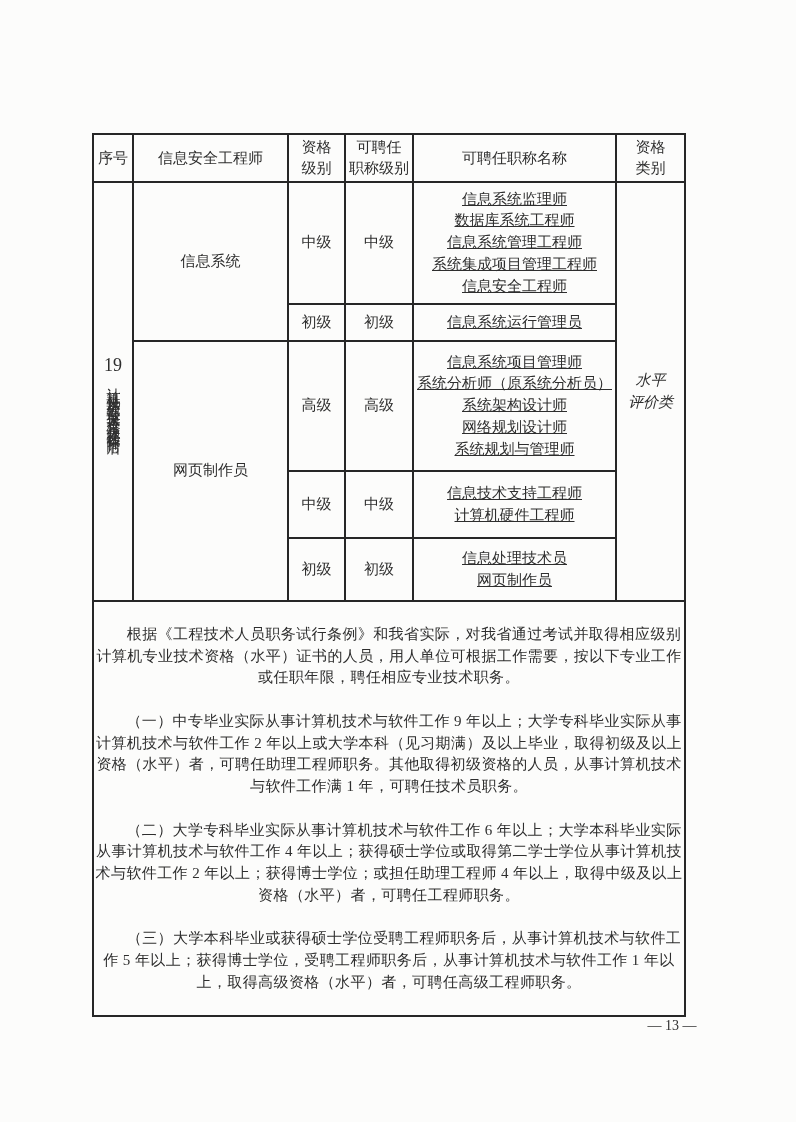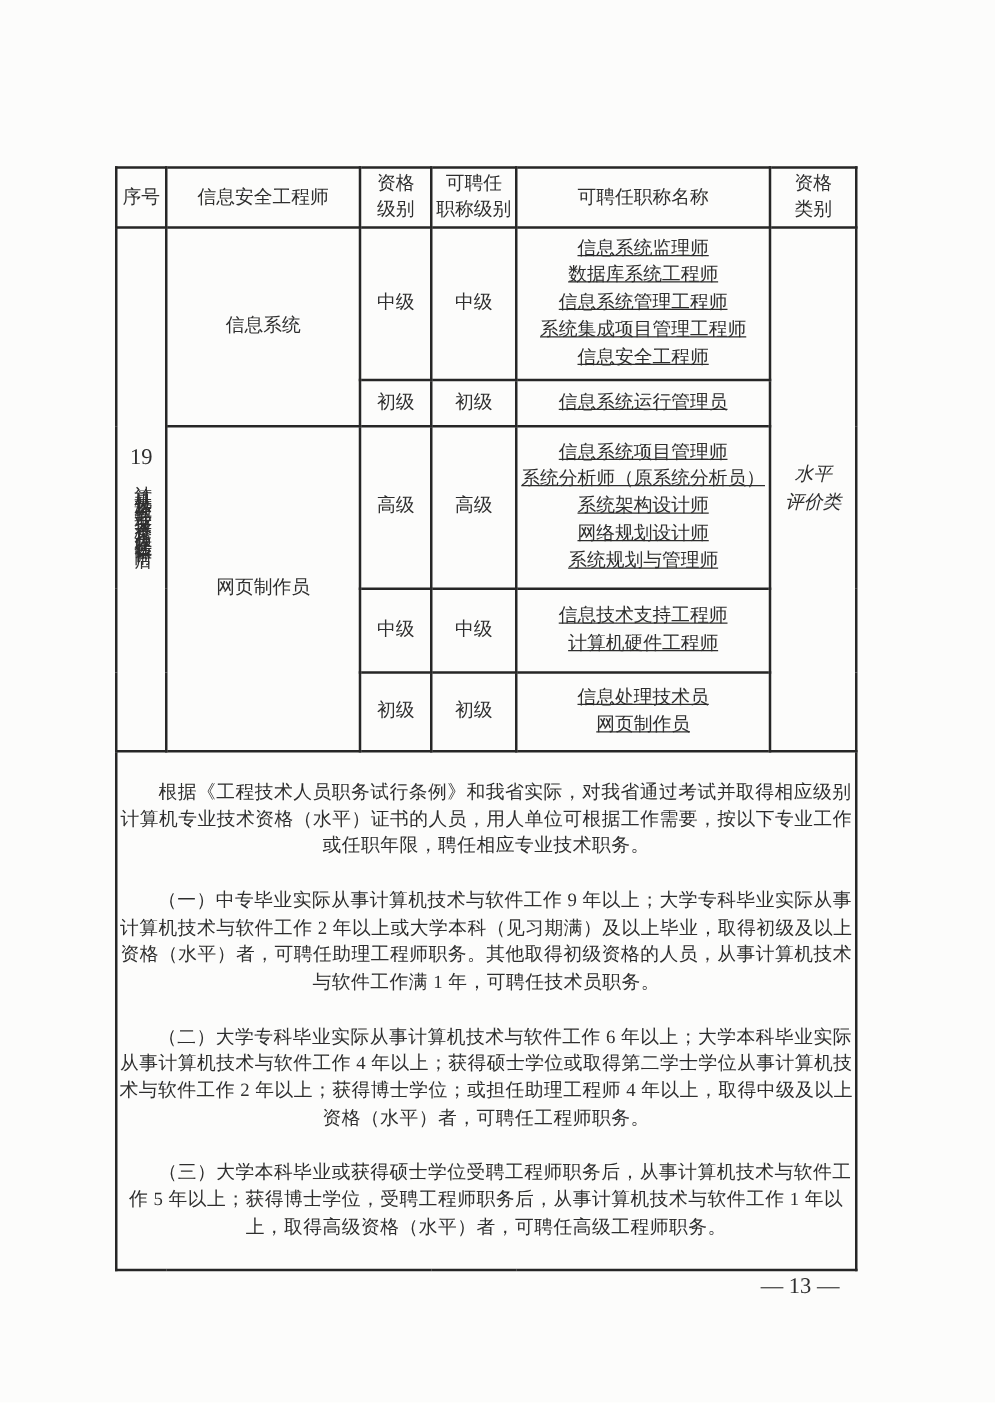--- a/index.html
+++ b/index.html
@@ -75,25 +75,25 @@
     line-height: 24px;
     white-space: normal;
   }
   .notes-cell p {
     margin: 0;
     text-indent: 2em;
     letter-spacing: 0.4px;
   }
   .page-number {
     position: absolute;
-    left: 590px;
+    left: 622px;
     top: 1018px;
     width: 100px;
     text-align: center;
-    font-size: 18px;
+    font-size: 14px;
     color: #2e2e2e;
   }
 </style>
 </head>
 <body>
 
 <div class="page">
 
   <table class="qual-table">
     <colgroup>

